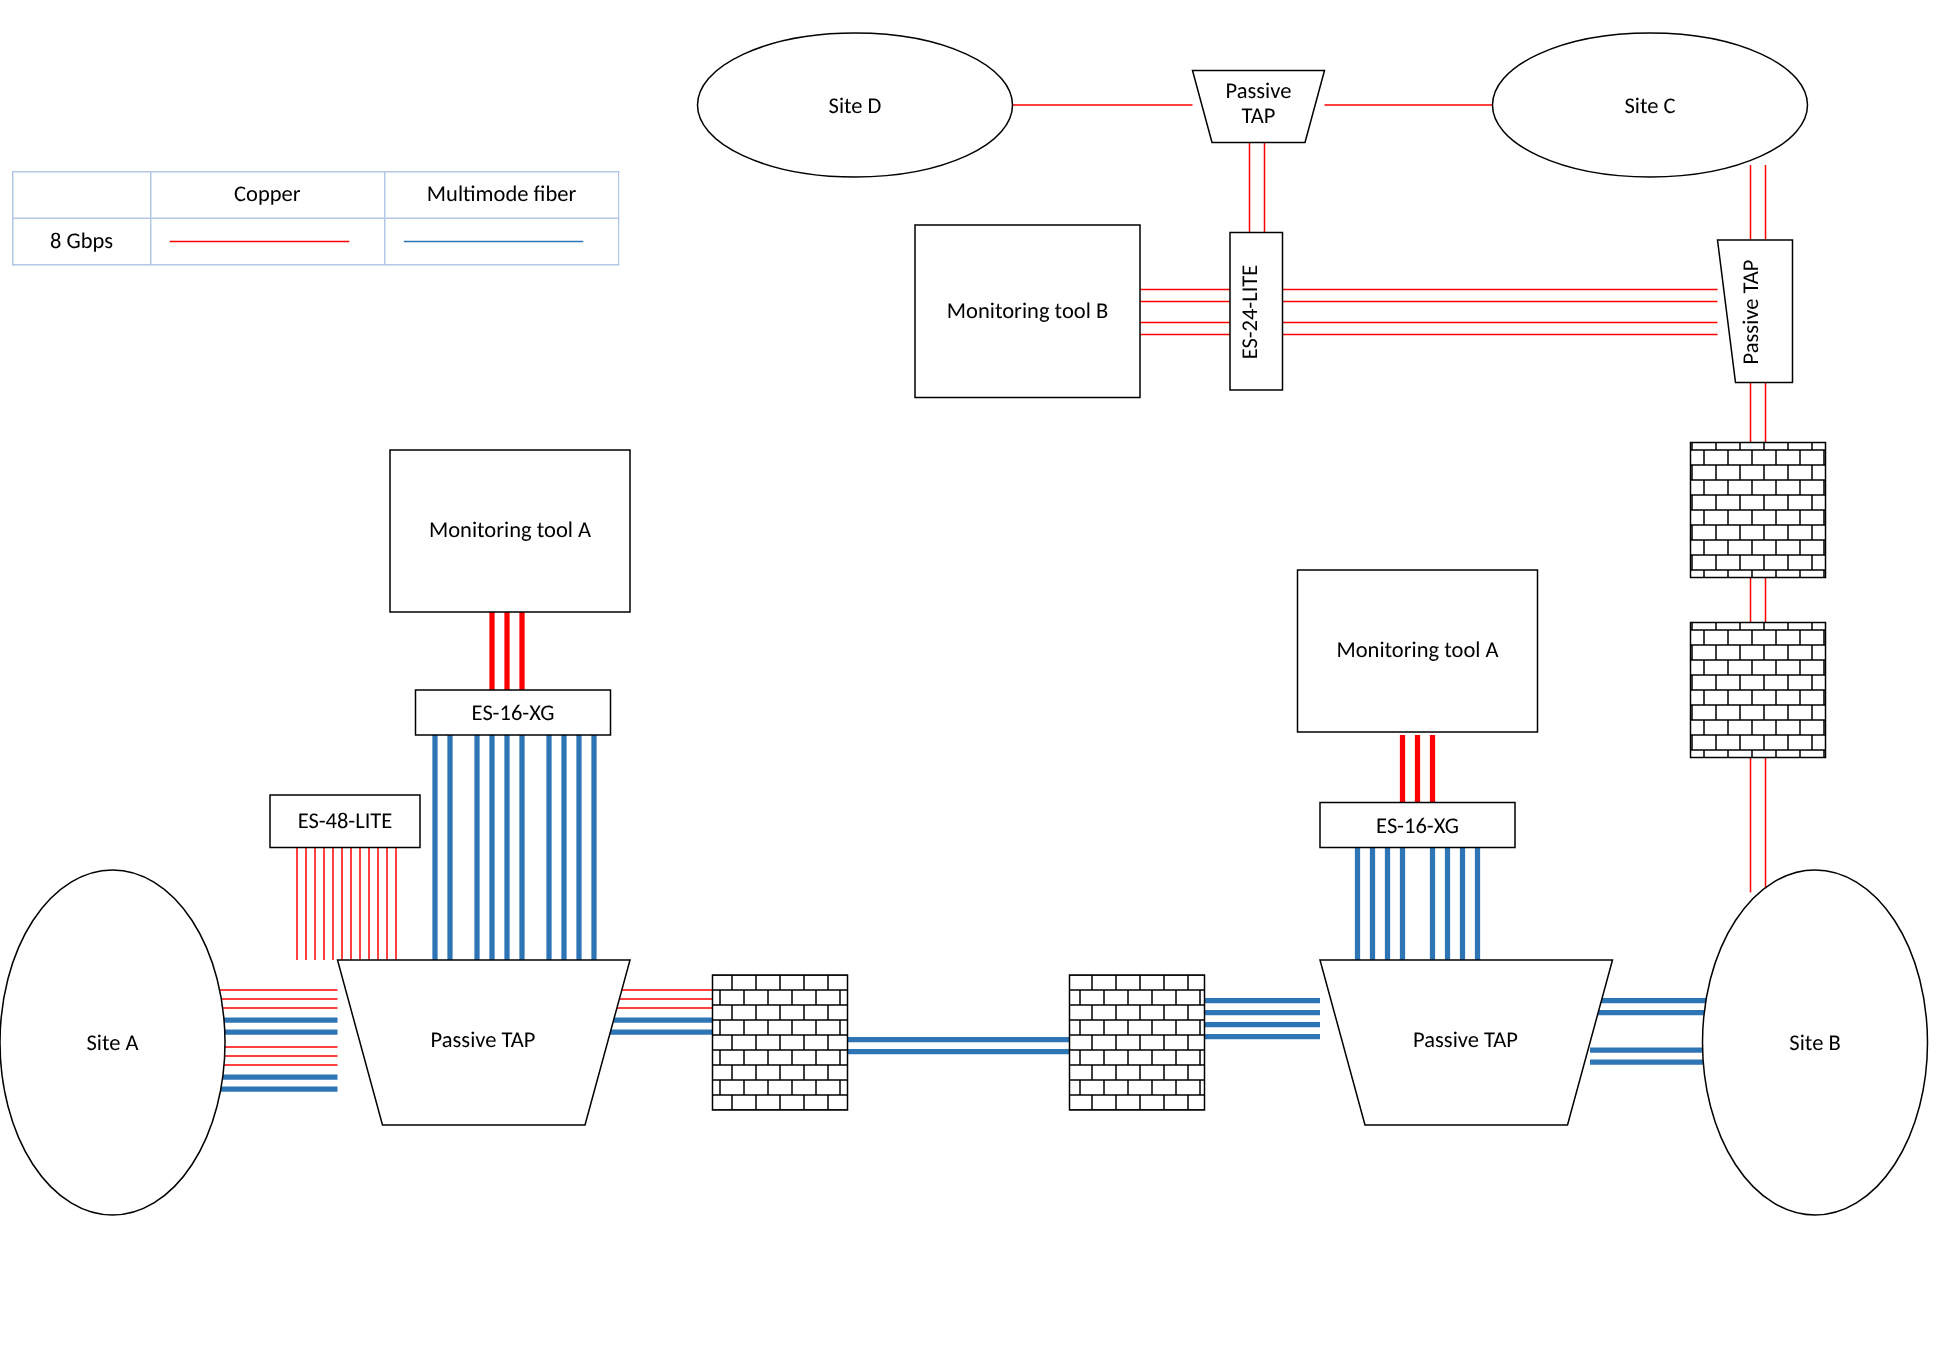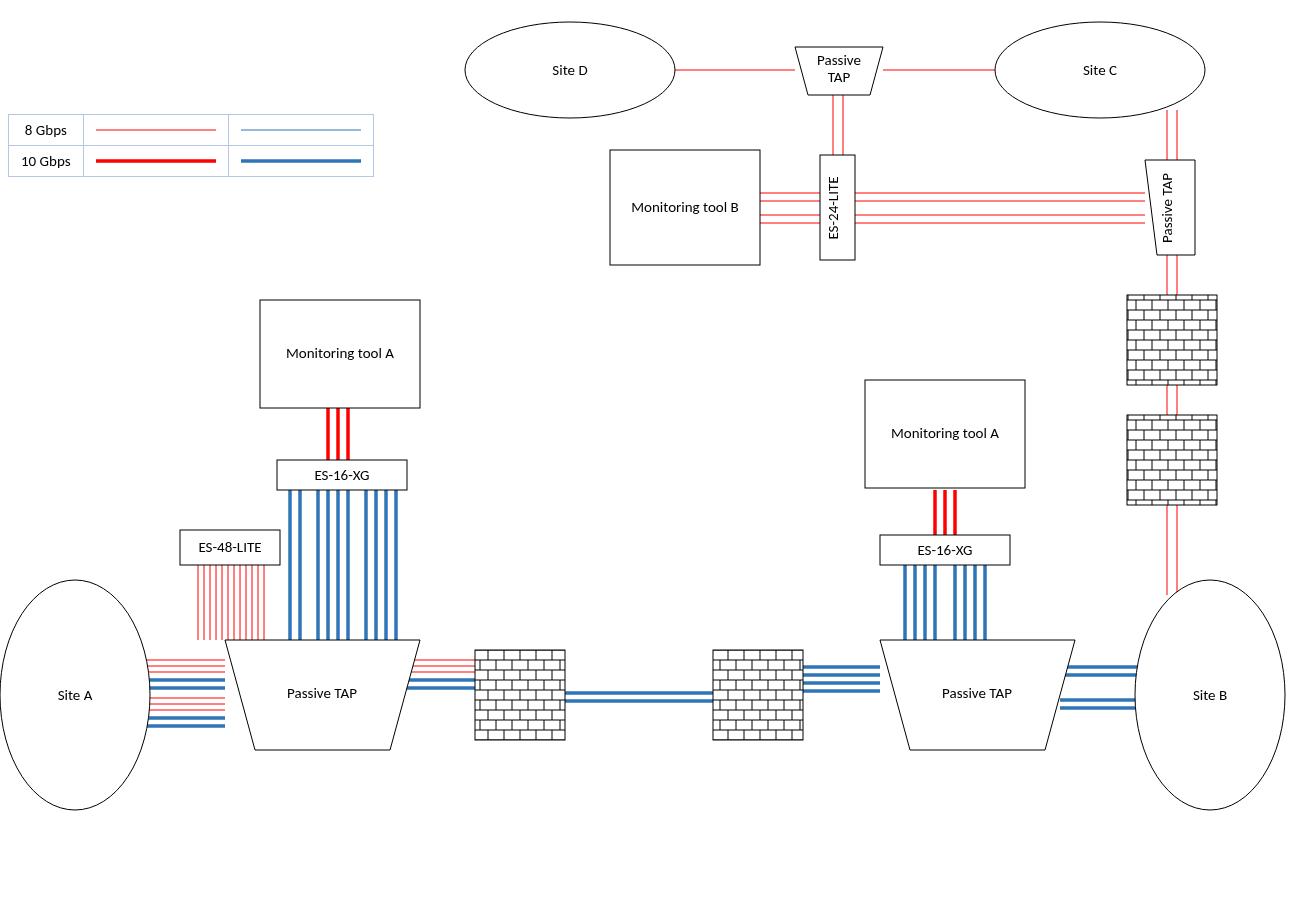--- a/index.html
+++ b/index.html
@@ -9,46 +9,38 @@
 .ltbl{border-collapse:collapse}
 </style>
 </head>
 <body>
 
 <svg width="1300" height="899" viewBox="0 0 1300 899">
 
 <foreignObject x="8" y="114" width="405" height="110">
   <table class="ltbl" xmlns="http://www.w3.org/1999/xhtml">
     <tbody>
+          <tr>
+      <td style="width:95px"> </td>
+      <td style="width:140px">Copper</td>
+      <td style="width:140px">Multimode fiber</td>
+    </tr>
     <tr>
       <td>8 Gbps</td>
       <td>
               <svg width="120" height="12">
                 <line x1="0" y1="6" x2="120" y2="6" stroke="#ff0000" stroke-width="1"></line>
               </svg>
             </td>
       <td>
               <svg width="120" height="12">
                 <line x1="0" y1="6" x2="120" y2="6" stroke="#2e75b6" stroke-width="1"></line>
               </svg>
             </td>
     </tr>
-    <tr>
-      <td>10 Gbps</td>
-      <td>
-              <svg width="120" height="12">
-                <line x1="0" y1="6" x2="120" y2="6" stroke="#ff0000" stroke-width="3.5"></line>
-              </svg>
-            </td>
-      <td>
-              <svg width="120" height="12">
-                <line x1="0" y1="6" x2="120" y2="6" stroke="#2e75b6" stroke-width="3.5"></line>
-              </svg>
-            </td>
-    </tr>
   </tbody>
       </table>
 </foreignObject>
 
 <g>
 
 <g>
   <line x1="133" y1="660" x2="225" y2="660" stroke="#ff0000" stroke-width="1"></line>
   <line x1="133" y1="666" x2="225" y2="666" stroke="#ff0000" stroke-width="1"></line>
   <line x1="133" y1="672" x2="225" y2="672" stroke="#ff0000" stroke-width="1"></line>

